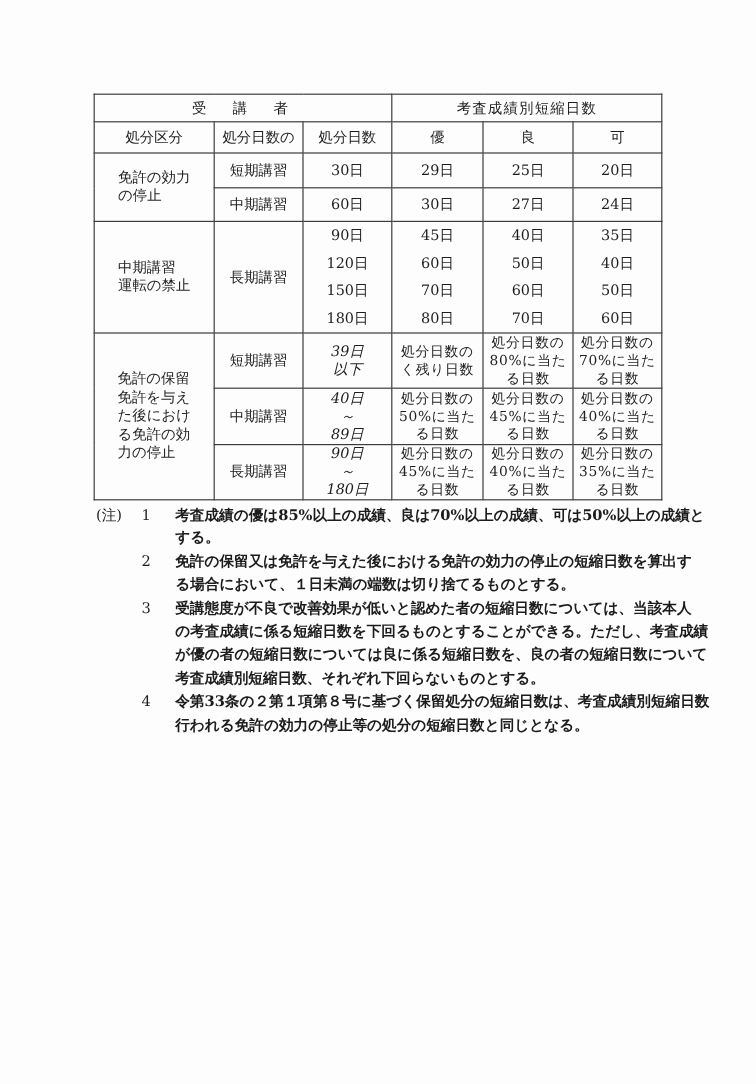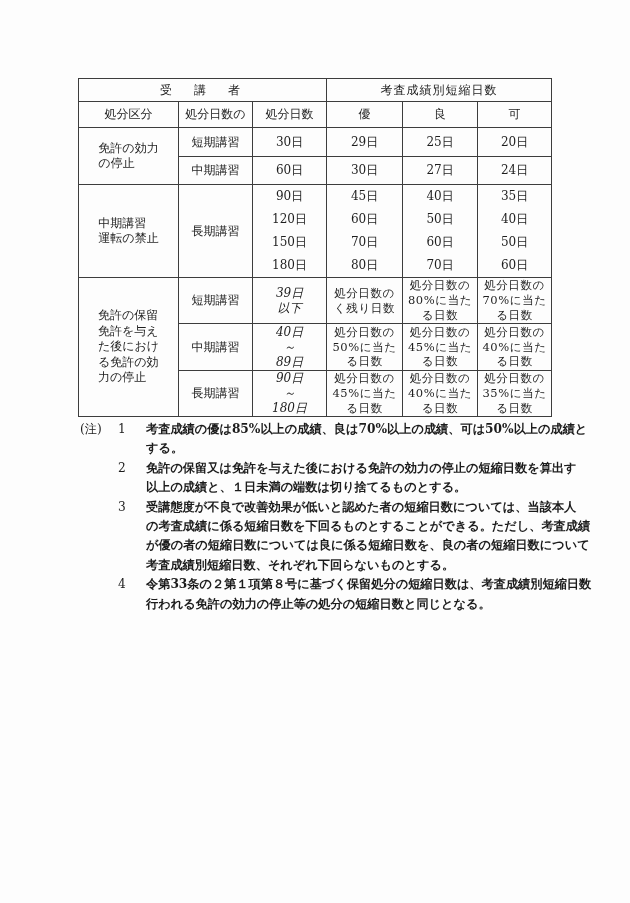--- a/index.html
+++ b/index.html
@@ -212,21 +212,21 @@
     <span class="note-marker">(注)</span>
     <div class="note-items">
       <div class="note-item">
         <span class="note-num">1</span>
         <div class="note-text">考査成績の優は85%以上の成績、良は70%以上の成績、可は50%以上の成績と
 する。</div>
       </div>
       <div class="note-item">
         <span class="note-num">2</span>
         <div class="note-text">免許の保留又は免許を与えた後における免許の効力の停止の短縮日数を算出す
-以上の成績と、１日未満の端数は切り捨てるものとする。</div>
+る場合において、１日未満の端数は切り捨てるものとする。</div>
       </div>
       <div class="note-item">
         <span class="note-num">3</span>
         <div class="note-text">受講態度が不良で改善効果が低いと認めた者の短縮日数については、当該本人
 の考査成績に係る短縮日数を下回るものとすることができる。ただし、考査成績
 が優の者の短縮日数については良に係る短縮日数を、良の者の短縮日数について
 考査成績別短縮日数、それぞれ下回らないものとする。</div>
       </div>
       <div class="note-item">
         <span class="note-num">4</span>

